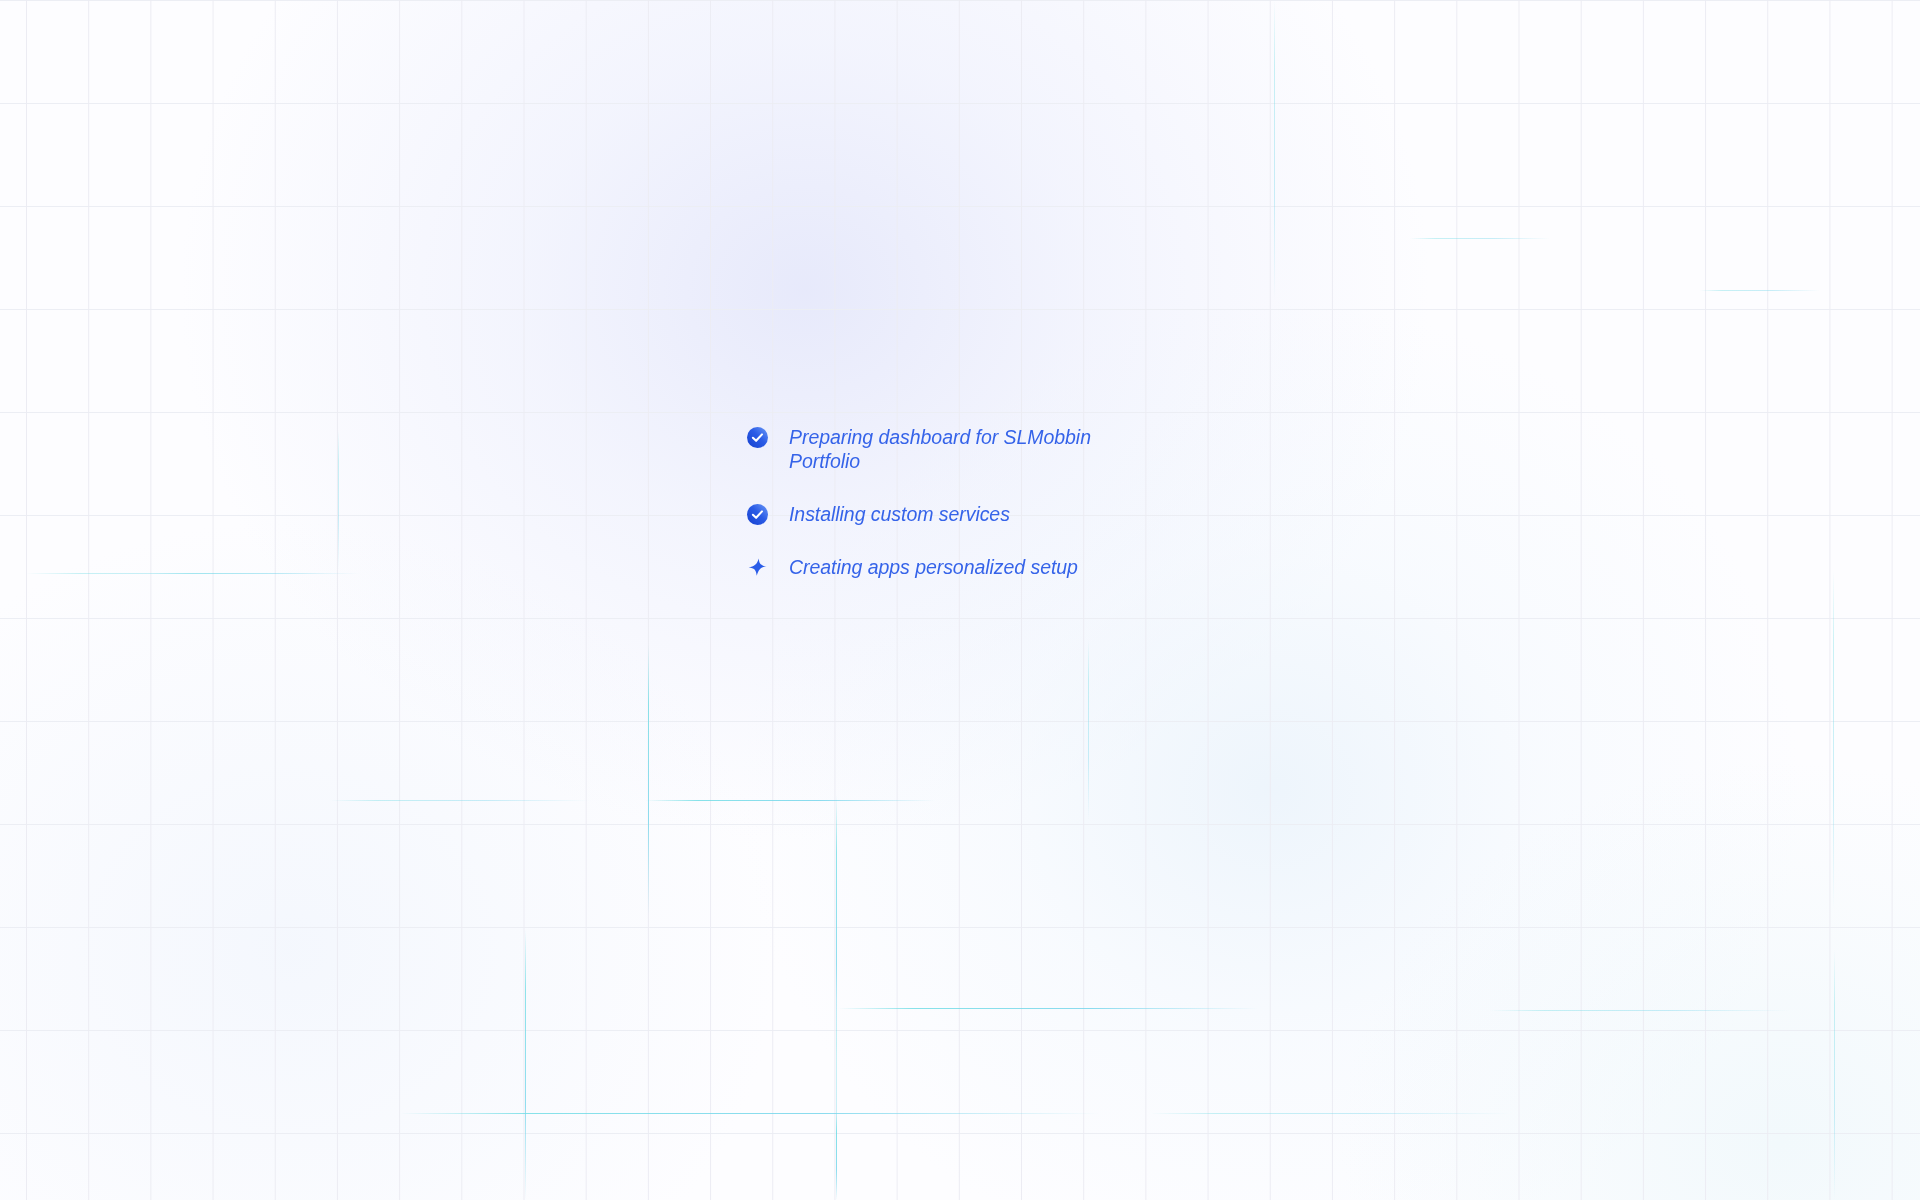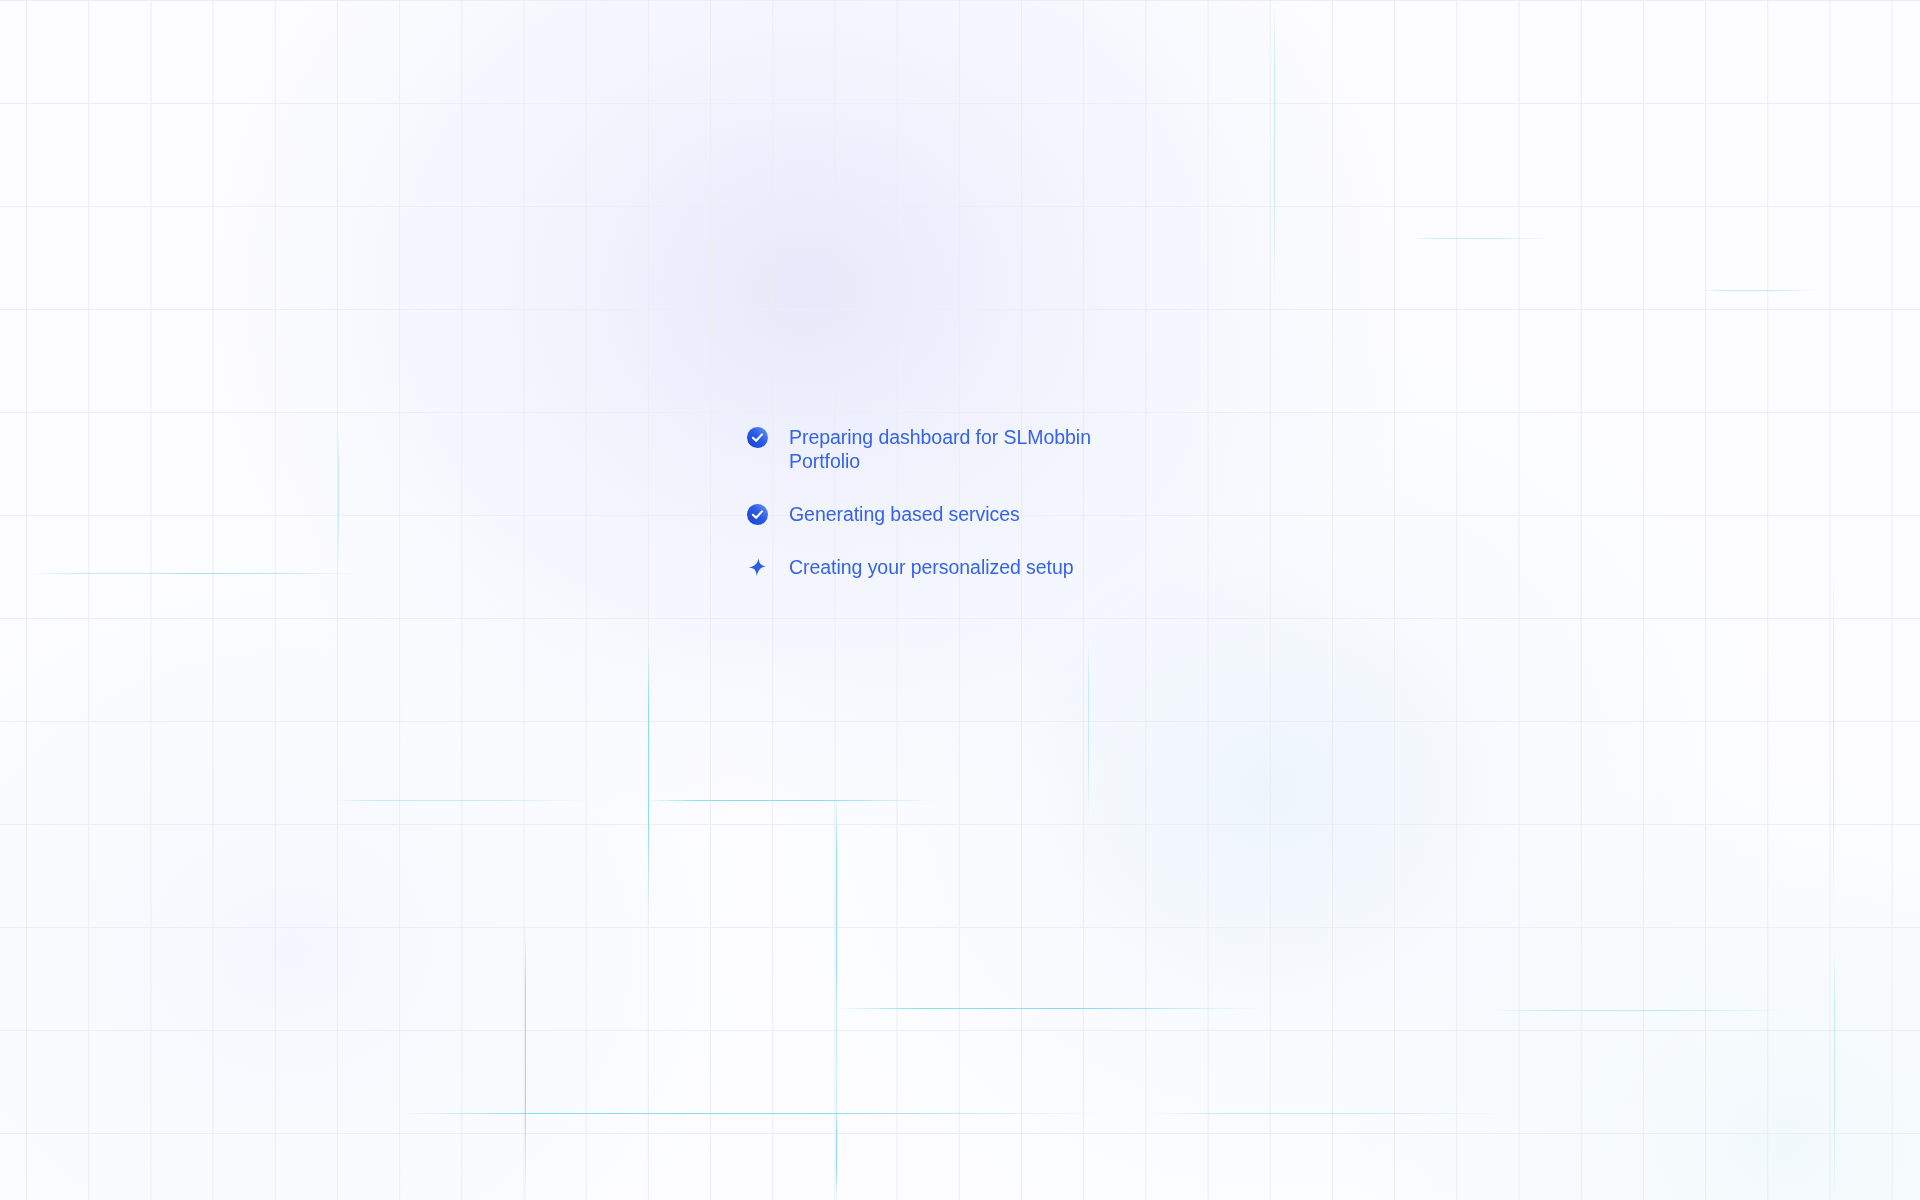--- a/index.html
+++ b/index.html
@@ -121,20 +121,21 @@
   .step-icon svg { display: block; }
 
   .step-label {
     margin-left: 21px;
     font-size: 19.5px;
     line-height: 24px;
     font-weight: 500;
     color: #3563E9;
     letter-spacing: -0.05px;
     white-space: pre-line;
+    font-style: italic;
   }
 </style>
 </head>
 <body>
 
 <div id="bg-root">
   <div class="glow glow-a"></div>
   <div class="glow glow-b"></div>
   <div class="glow glow-c"></div>
   <div class="glow glow-d"></div>
@@ -188,27 +189,27 @@
         <linearGradient id="cg" x1="0" y1="1" x2="1" y2="0">
           <stop offset="0%" stop-color="#1540cf"></stop>
           <stop offset="55%" stop-color="#2b5ce6"></stop>
           <stop offset="100%" stop-color="#6d9bf8"></stop>
         </linearGradient>
       </defs>
       <circle cx="10.5" cy="10.5" r="10.5" fill="url(#cg)"></circle>
       <path d="M5.9 10.8 L9.1 13.8 L15.0 7.4" fill="none" stroke="#ffffff" stroke-width="2.1" stroke-linecap="round" stroke-linejoin="round"></path>
     </svg>
   </span>
-<div class="step-label">Generating based services</div>
+<div class="step-label">Installing custom services</div>
     </div>
     <div class="step">
   <span class="step-icon">
     <svg width="21" height="21" viewBox="0 0 24 24" aria-hidden="true">
       <path d="M13.4 1.8
                C13.9 7.6 15.6 9.9 22.3 10.6
                C16.2 11.4 13.6 13.4 11.1 21.4
                C10.4 14.7 8.4 12.6 1.9 12.0
                C8.2 10.9 11.6 8.6 13.4 1.8 Z" fill="#2a5ce8"></path>
     </svg>
   </span>
-<div class="step-label">Creating your personalized setup</div>
+<div class="step-label">Creating apps personalized setup</div>
     </div>
   </div>
 
 </body></html>

